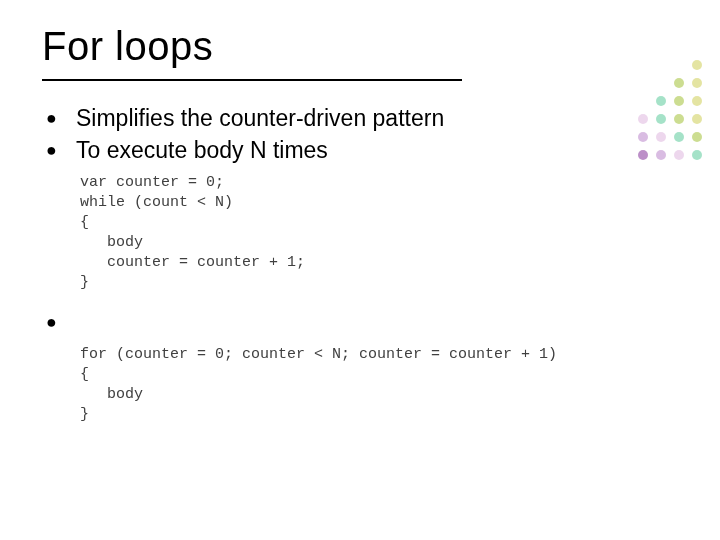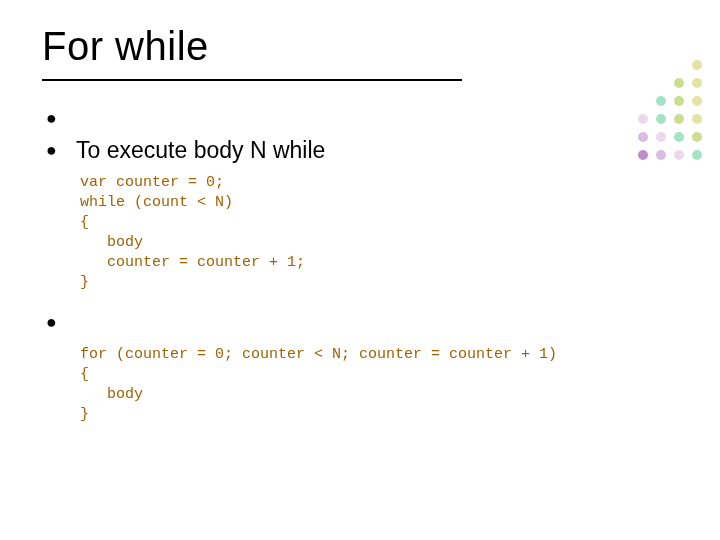--- a/index.html
+++ b/index.html
@@ -4,21 +4,21 @@
 <style>
   * { margin: 0; padding: 0; box-sizing: border-box; }
   html, body { width: 720px; height: 540px; background: #fff; font-family: Arial, Helvetica, sans-serif; color: #000; }
   .slide { position: relative; width: 720px; height: 540px; padding: 24px 42px 24px 42px; }
   .title { font-size: 40px; font-weight: 400; color: #000; letter-spacing: 0.5px; }
   .underline { margin-top: 10px; height: 2px; background: #000; width: 420px; }
   .content { margin-top: 22px; }
   .row { display: flex; align-items: flex-start; margin-bottom: 2px; }
   .bullet { width: 34px; flex: 0 0 34px; text-align: left; padding-left: 4px; font-size: 18px; line-height: 30px; color: #000; }
   .item-text { font-size: 23px; line-height: 30px; color: #000; }
-  .code { margin-left: 38px; margin-top: 8px; margin-bottom: 14px; font-family: "Courier New", Courier, monospace; font-size: 15px; line-height: 20px; white-space: pre; color: #a16207; }
+  .code { margin-left: 38px; margin-top: 8px; margin-bottom: 14px; font-family: "Courier New", Courier, monospace; font-size: 15px; line-height: 20px; white-space: pre; color: #404040; }
   .dots { position: absolute; right: 14px; top: 60px; display: grid; grid-template-columns: repeat(4, 14px); grid-auto-rows: 14px; gap: 4px; }
   .dot { width: 10px; height: 10px; border-radius: 50%; opacity: 0.7; }
 </style>
 </head>
 <body>
 
 <div class="slide">
 
   <div class="dots">
     <span class="dot" style="background:#d9d97a;grid-column:4;grid-row:1"></span>
@@ -34,32 +34,33 @@
     <span class="dot" style="background:#c9a0d6;grid-column:1;grid-row:5"></span>
     <span class="dot" style="background:#e6c6e6;grid-column:2;grid-row:5"></span>
     <span class="dot" style="background:#7fd6b0;grid-column:3;grid-row:5"></span>
     <span class="dot" style="background:#b7cf63;grid-column:4;grid-row:5"></span>
     <span class="dot" style="background:#a060b0;grid-column:1;grid-row:6"></span>
     <span class="dot" style="background:#c9a0d6;grid-column:2;grid-row:6"></span>
     <span class="dot" style="background:#e6c6e6;grid-column:3;grid-row:6"></span>
     <span class="dot" style="background:#7fd6b0;grid-column:4;grid-row:6"></span>
   </div>
 
-  <h1 class="title">For while</h1>
+  <h1 class="title">For loops</h1>
   <div class="underline"></div>
 
   <div class="content">
 
     <div class="row">
       <div class="bullet">●</div>
+      <div class="item-text">Simplifies the counter-driven pattern</div>
     </div>
 
     <div class="row">
       <div class="bullet">●</div>
-      <div class="item-text">To execute body N while</div>
+      <div class="item-text">To execute body N times</div>
     </div>
 
     <div class="code">var counter = 0;
 while (count &lt; N)
 {
    body
    counter = counter + 1;
 }</div>
 
     <div class="row">

